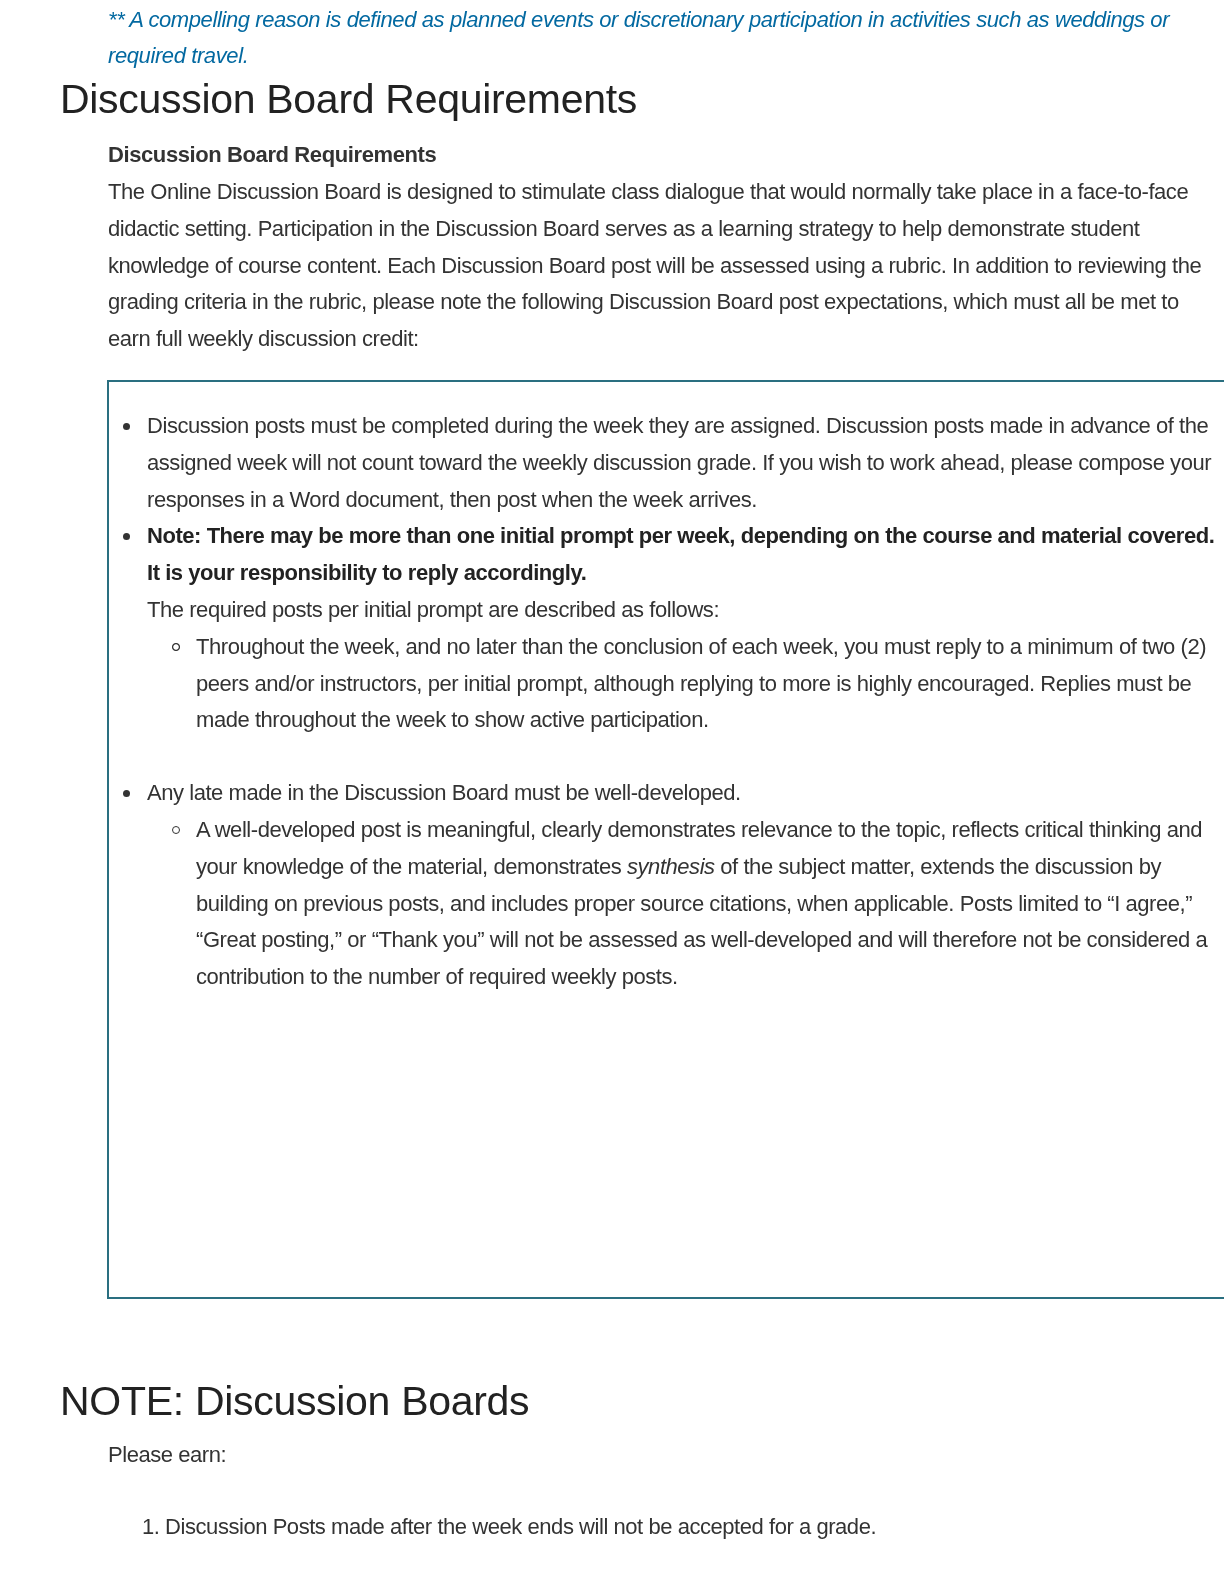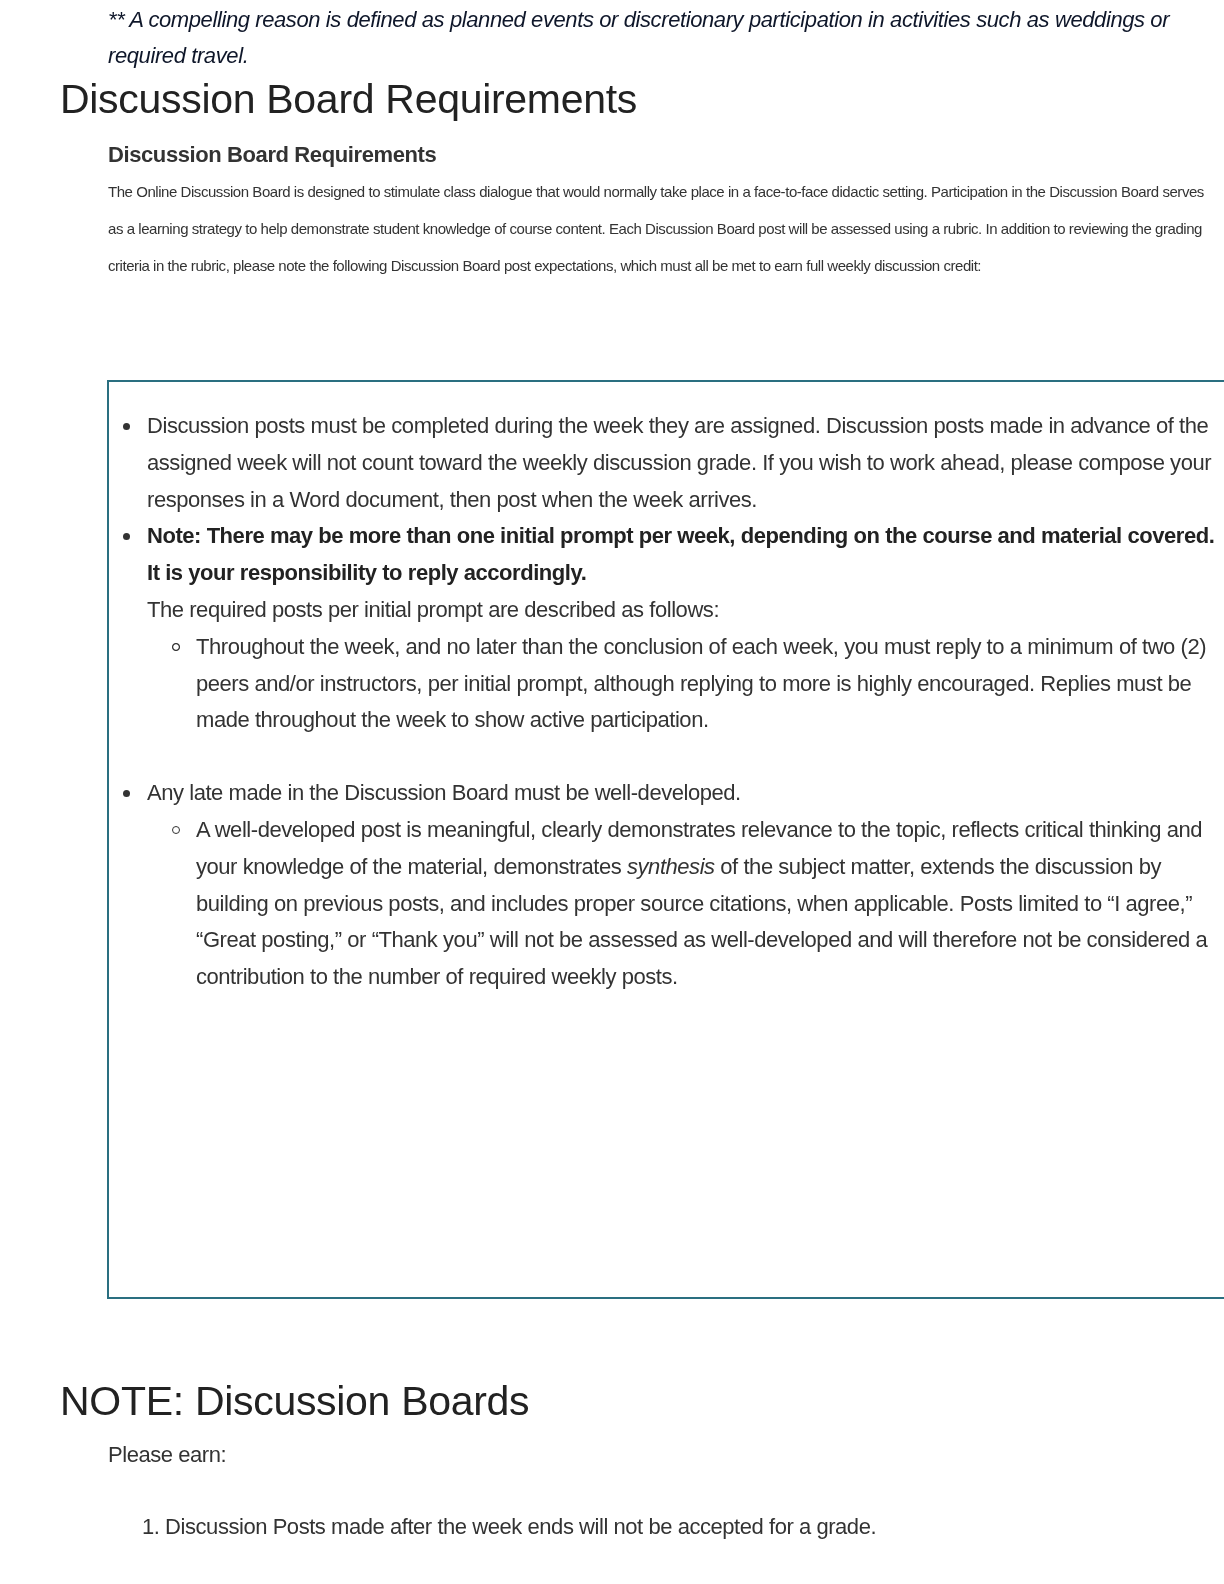--- a/index.html
+++ b/index.html
@@ -2,37 +2,37 @@
 <html><head>
 <meta charset="utf-8">
 <style>
   html, body { margin: 0; padding: 0; background: #ffffff; }
   body {
     width: 1224px; height: 1584px; overflow: hidden; position: relative;
     font-family: "Liberation Sans", sans-serif; color: #2b2b2b;
   }
   .footnote {
     position: absolute; left: 108px; top: 2px; width: 1100px;
-    font-size: 22px; line-height: 36px; font-style: italic; color: #0f172a;
+    font-size: 22px; line-height: 36px; font-style: italic; color: #0369a1;
     letter-spacing: -0.4px;
   }
   h1.section {
     position: absolute; left: 60px; margin: 0; font-weight: 400;
     font-size: 41px; color: #222; letter-spacing: -0.3px;
   }
   #h-req { top: 76px; }
   #h-note { top: 1378px; }
   #h-note b { font-weight: 400; }
   .subhead {
     position: absolute; left: 108px; top: 142px; font-size: 22px;
     font-weight: 700; color: #333; letter-spacing: -0.4px;
   }
   .intro {
     position: absolute; left: 108px; top: 174px; width: 1110px;
-    font-size: 15px; line-height: 36.8px; color: #333; letter-spacing: -0.45px;
+    font-size: 22px; line-height: 36.8px; color: #333; letter-spacing: -0.45px;
   }
   .box {
     position: absolute; left: 107px; top: 380px; width: 1130px; height: 919px;
     border: 2px solid #2a6f80; border-right: none; box-sizing: border-box;
   }
   .box ul.outer {
     margin: 0; padding: 0; list-style: none; position: absolute;
     left: 38px; top: 26px; width: 1080px;
     font-size: 22px; line-height: 36.8px; color: #333; letter-spacing: -0.45px;
   }

